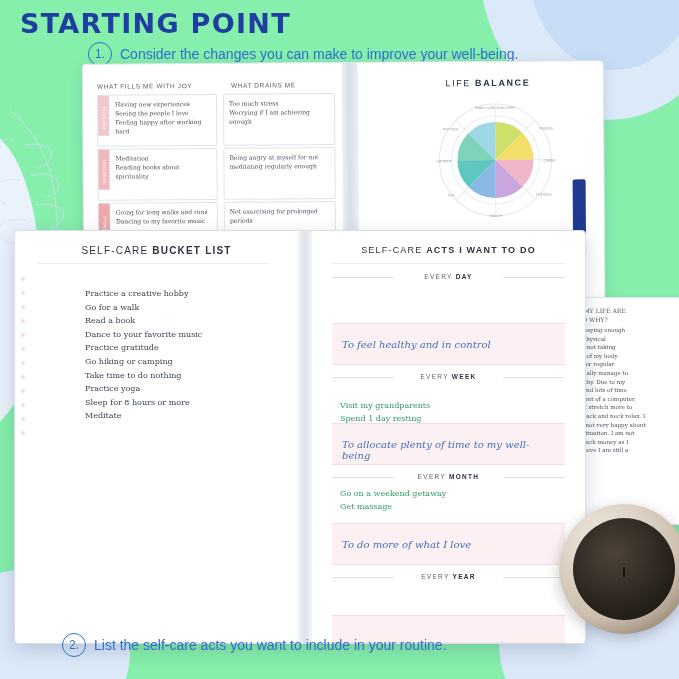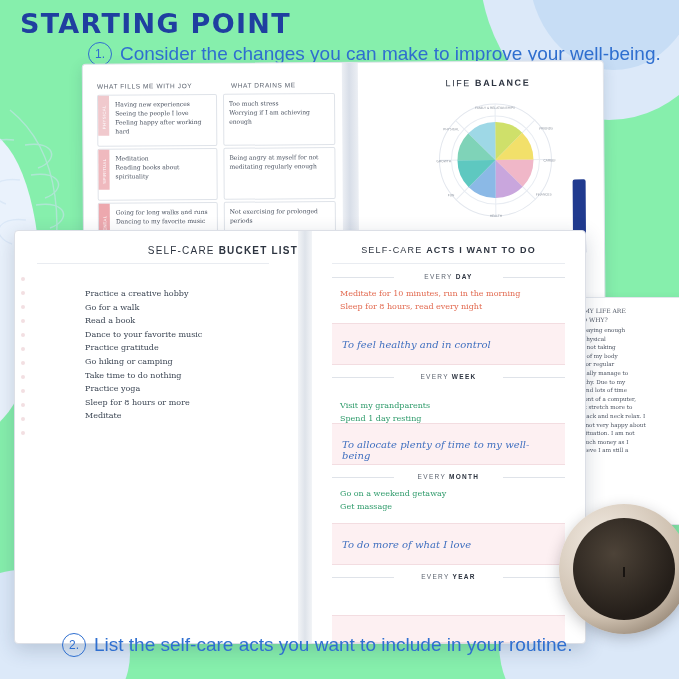--- a/index.html
+++ b/index.html
@@ -29,21 +29,21 @@
     font-size:27px;font-weight:bold;letter-spacing:1.3px;
     color:#1f3fa0;font-family:"DejaVu Sans", sans-serif;
   }
   .step{position:absolute;display:flex;align-items:center;gap:8px;}
   .step-num{
     width:22px;height:22px;border-radius:50%;
     border:1.5px solid #2f6fd0;color:#2f6fd0;
     display:flex;align-items:center;justify-content:center;
     font-size:12px;
   }
-  .step-txt{color:#2f6fd0;font-size:19px;}
+  .step-txt{color:#2f6fd0;font-size:14px;}
   .step1{left:88px;top:42px;}
   .step2{left:62px;bottom:22px;}
   .step2 .step-num{border-color:#2f6fd0;}
 
   
   .stage{position:absolute;left:0;top:62px;width:679px;height:580px;}
 
   
   .spread-back{
     position:absolute;left:83px;top:0px;width:520px;height:350px;
@@ -108,21 +108,21 @@
   .spine{
     position:absolute;left:283px;top:0;width:14px;height:412px;
     background:linear-gradient(90deg,#f2f4f7,#dee3ea 50%,#f2f4f7);
   }
   .punch{position:absolute;left:6px;width:4px;height:4px;border-radius:50%;background:#f3dfe2;}
 
   .lp{position:absolute;left:0;top:0;width:283px;height:412px;}
   .rp{position:absolute;left:297px;top:0;width:330px;height:412px;}
 
   .lp-title{
-    position:absolute;left:0;top:14px;width:283px;text-align:right;
+    position:absolute;left:0;top:14px;width:283px;text-align:center;
     font-size:10px;letter-spacing:1.2px;color:#2d3440;
   }
   .rp-title{
     position:absolute;left:0;top:14px;width:273px;text-align:center;
     font-size:9px;letter-spacing:1.2px;color:#2d3440;
   }
   .rule{position:absolute;left:22px;width:232px;height:1px;background:#e9ecf1;}
 
   .bucket{position:absolute;left:30px;top:40px;width:215px;}
   .bucket li{
@@ -368,22 +368,20 @@
         <div class="rp-title">
           <span>SELF-CARE</span>
           <b>ACTS I WANT TO DO</b>
         </div>
         <div class="rule" style="left:20px;width:233px;top:32px;"></div>
 
         <div class="sechdr" style="top:42px;">
           <span>EVERY</span>
           <b>DAY</b>
         </div>
-        <div class="handwrite hw-red" style="top:56px;white-space:pre-line;">Meditate for 10 minutes, run in the morning
-Sleep for 8 hours, read every night</div>
         <div class="whytag" style="top:92px;">WHY I NEED IT</div>
         <div class="whyband" style="top:92px;"></div>
         <div class="whytxt" style="top:108px;">To feel healthy and in control</div>
 
         <div class="sechdr" style="top:142px;">
           <span>EVERY</span>
           <b>WEEK</b>
         </div>
         <div class="handwrite hw-green" style="top:168px;white-space:pre-line;">Visit my grandparents
 Spend 1 day resting</div>

